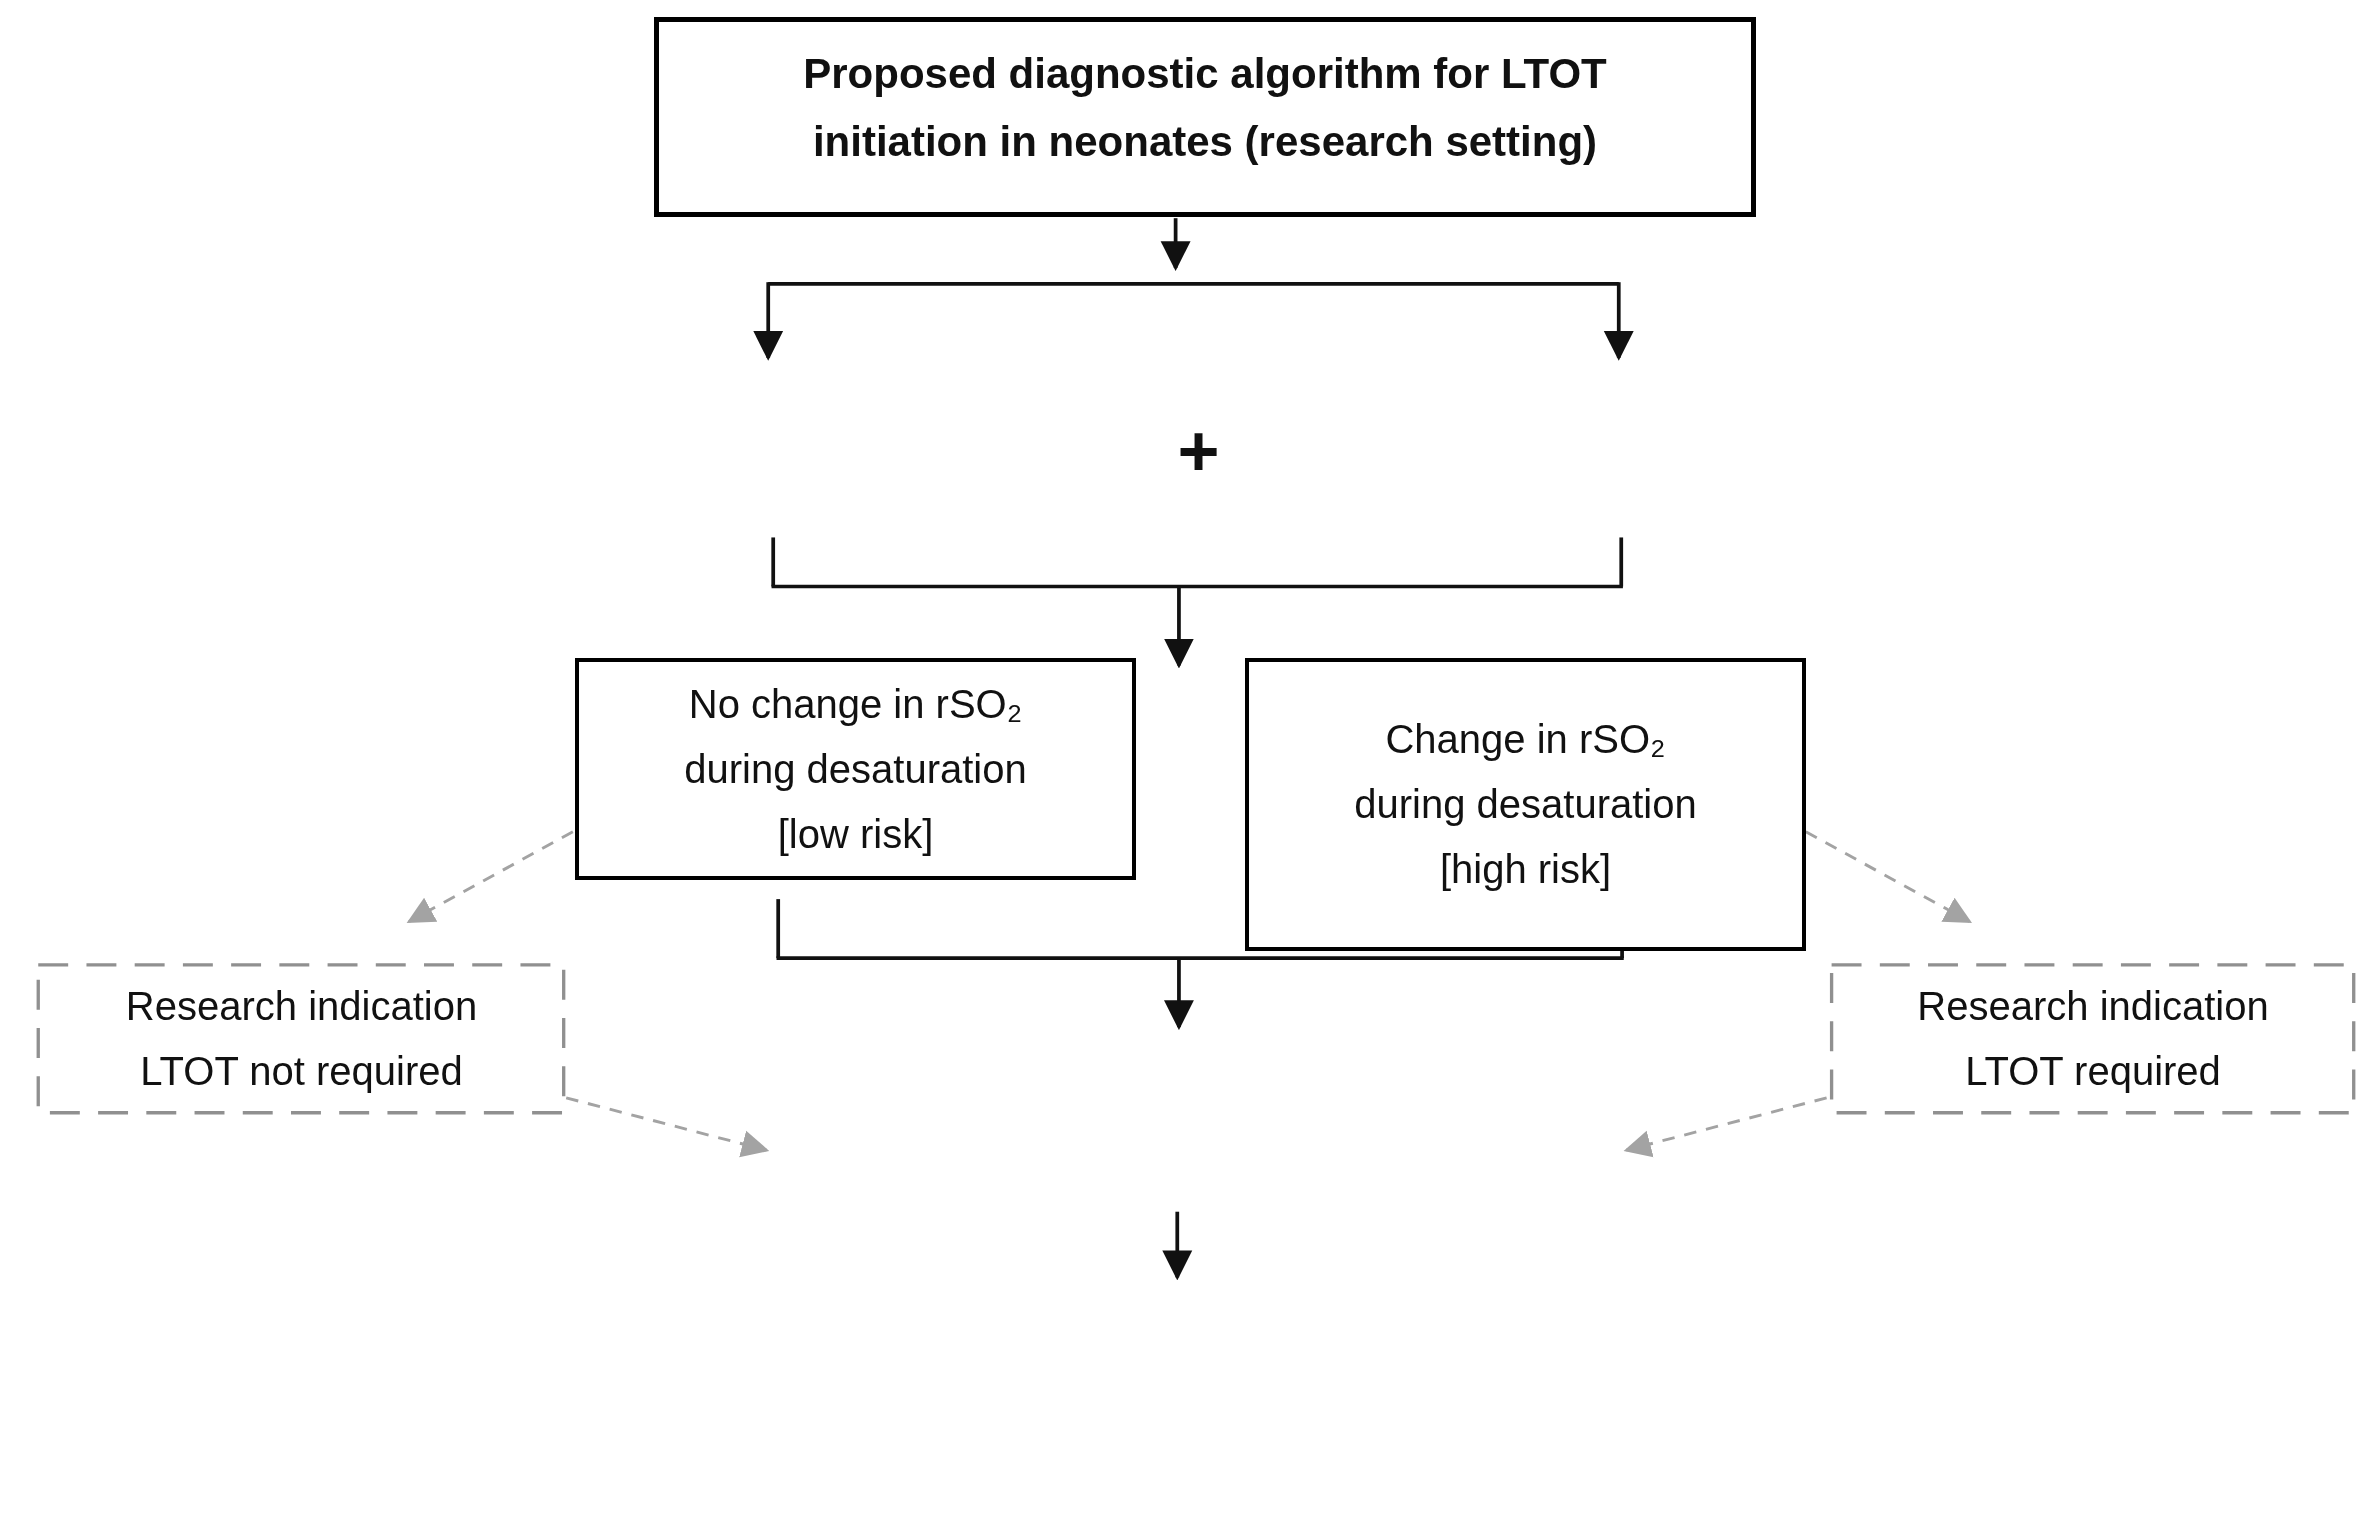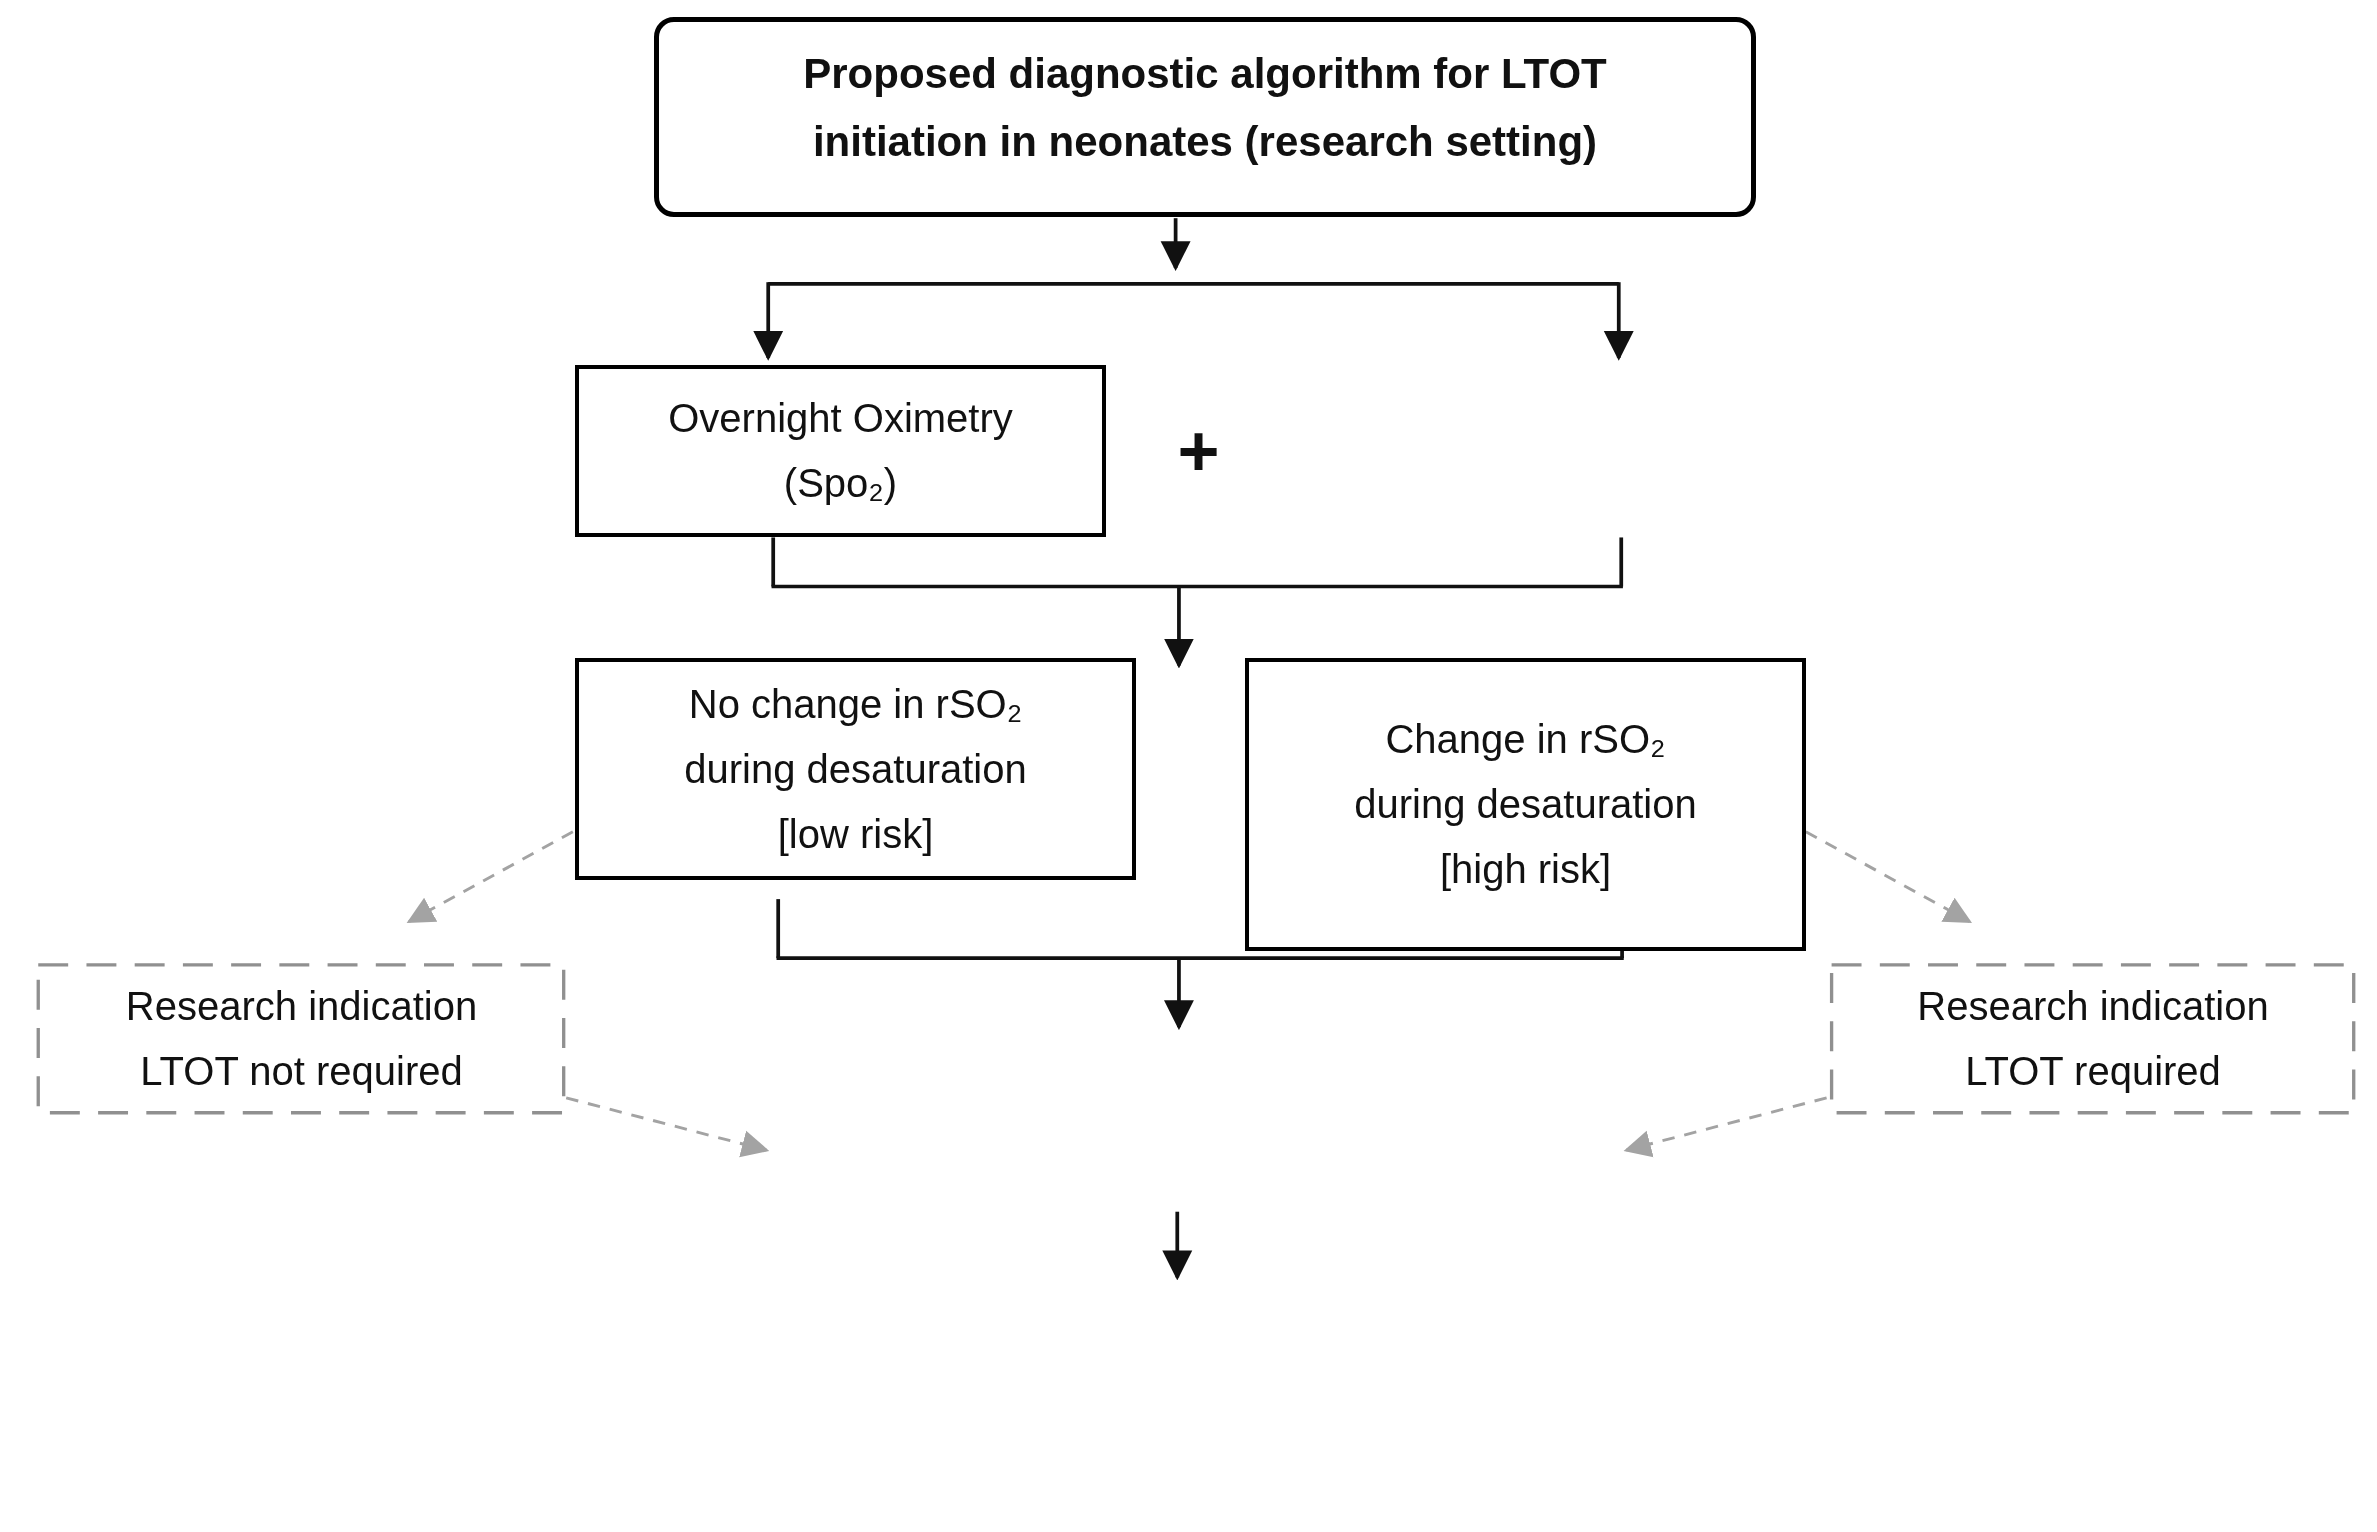--- a/index.html
+++ b/index.html
@@ -38,21 +38,20 @@
   .lines {
     white-space: pre-line;
     font-size: 40px;
     line-height: 65px;
   }
   
   #title-box {
     left: 654px; top: 16.6px; width: 1102px; height: 200px;
     border-width: 5px;
     padding-bottom: 17px;
-    border-radius: 20px;
   }
   #title-box .lines {
     font-weight: bold;
     font-size: 42px;
     line-height: 68px;
   }
   
   #oximetry-box { left: 575px; top: 365px; width: 531px; height: 172px; }
   #nirs-box     { left: 1291px; top: 365px; width: 554px; height: 172px; }
   #plus-sign {
@@ -117,24 +116,20 @@
       <line x1="2172" y1="1000" x2="2369" y2="1108" marker-end="url(#arrow-gray)"></line>
       <line x1="2197" y1="1320" x2="1956" y2="1383" marker-end="url(#arrow-gray)"></line>
     </g>
   </svg>
 
   <div class="node solid-box" id="title-box">
     <div class="lines">Proposed diagnostic algorithm for LTOT
 initiation in neonates (research setting)</div>
   </div>
 
-  <div class="node solid-box" id="oximetry-box">
-    <div class="lines">Overnight Oximetry
-(Spo₂)</div>
-  </div>
 
   <div class="node" id="plus-sign">+</div>
 
 
   <div class="node solid-box" id="no-change-box">
     <div class="lines">No change in rSO₂
 during desaturation
 [low risk]</div>
   </div>
 

